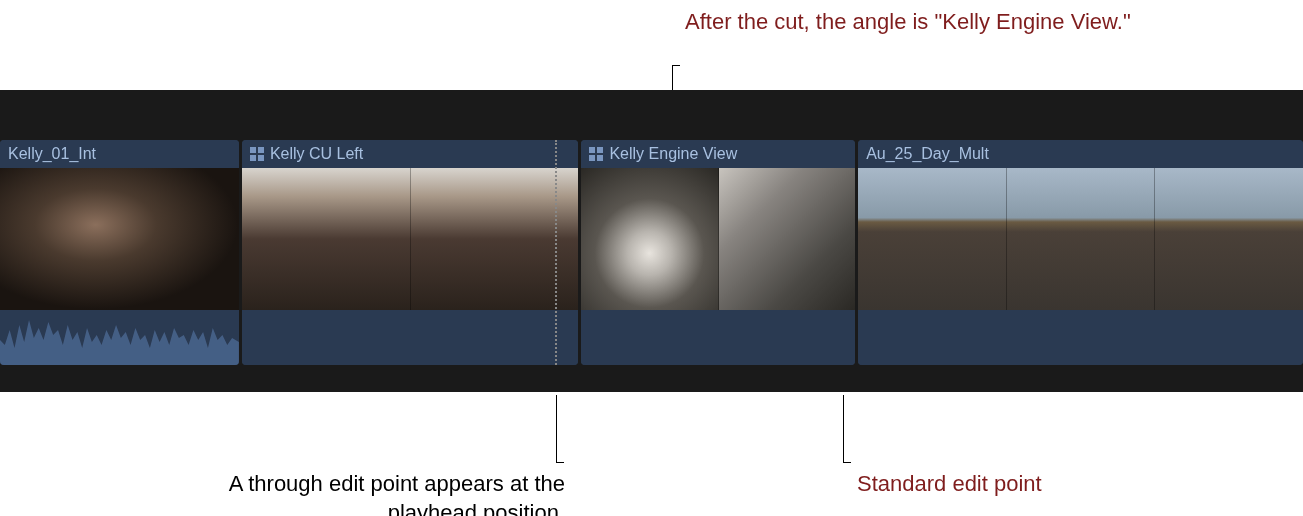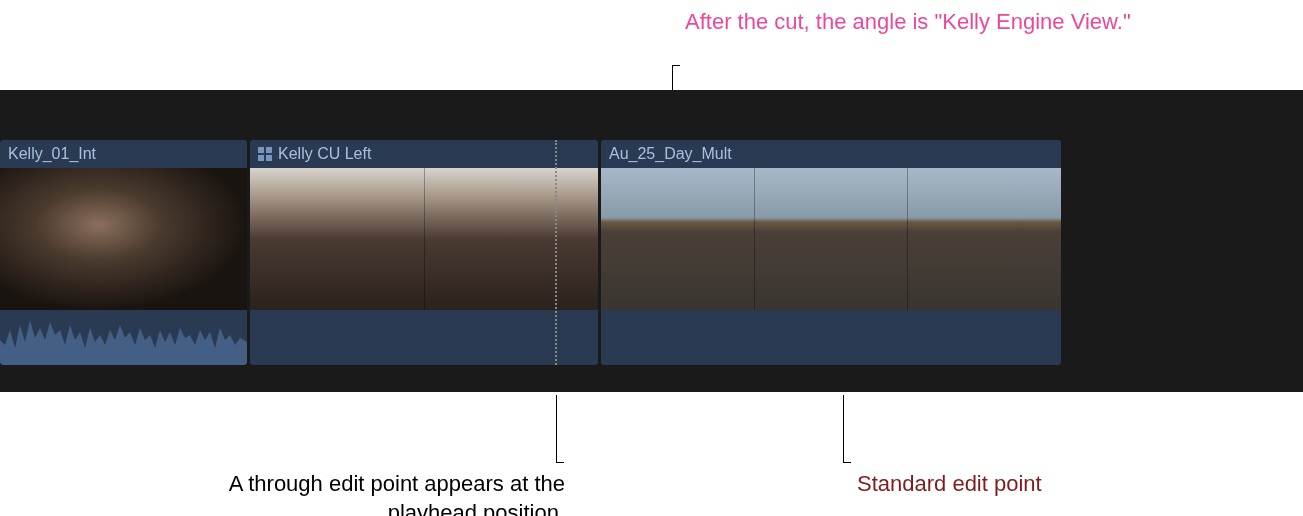--- a/index.html
+++ b/index.html
@@ -13,21 +13,21 @@
       width: 1303px;
       height: 516px;
       position: relative;
       overflow: hidden;
     }
     .callout-top {
       position: absolute;
       top: 8px;
       left: 685px;
       font-size: 22px;
-      color: #ec4899;
+      color: #7f1d1d;
       line-height: 1.3;
     }
     .callout-bottom-left {
       position: absolute;
       top: 470px;
       left: 185px;
       width: 380px;
       font-size: 22px;
       color: #000;
       text-align: right;
@@ -232,20 +232,38 @@
         </span>
         <span>Kelly CU Left</span>
       </div>
       <div class="clip-thumbs">
         <div class="thumb thumb-helmet"></div>
         <div class="thumb thumb-helmet"></div>
       </div>
       <div class="clip-audio"></div>
     </div>
 
+    <div class="clip clip-3">
+      <div class="clip-header">
+        <span class="multicam-icon">
+          <svg viewBox="0 0 14 14">
+              <rect x="0" y="0" width="6" height="6" fill="#7a96c0"></rect>
+              <rect x="8" y="0" width="6" height="6" fill="#7a96c0"></rect>
+              <rect x="0" y="8" width="6" height="6" fill="#7a96c0"></rect>
+              <rect x="8" y="8" width="6" height="6" fill="#7a96c0"></rect>
+            </svg>
+        </span>
+        <span>Kelly Engine View</span>
+      </div>
+      <div class="clip-thumbs">
+        <div class="thumb thumb-engine1"></div>
+        <div class="thumb thumb-engine2"></div>
+      </div>
+      <div class="clip-audio"></div>
+    </div>
 
     <div class="clip clip-4">
       <div class="clip-header">
         <span>Au_25_Day_Mult</span>
       </div>
       <div class="clip-thumbs">
         <div class="thumb thumb-road"></div>
         <div class="thumb thumb-road"></div>
         <div class="thumb thumb-road"></div>
       </div>

